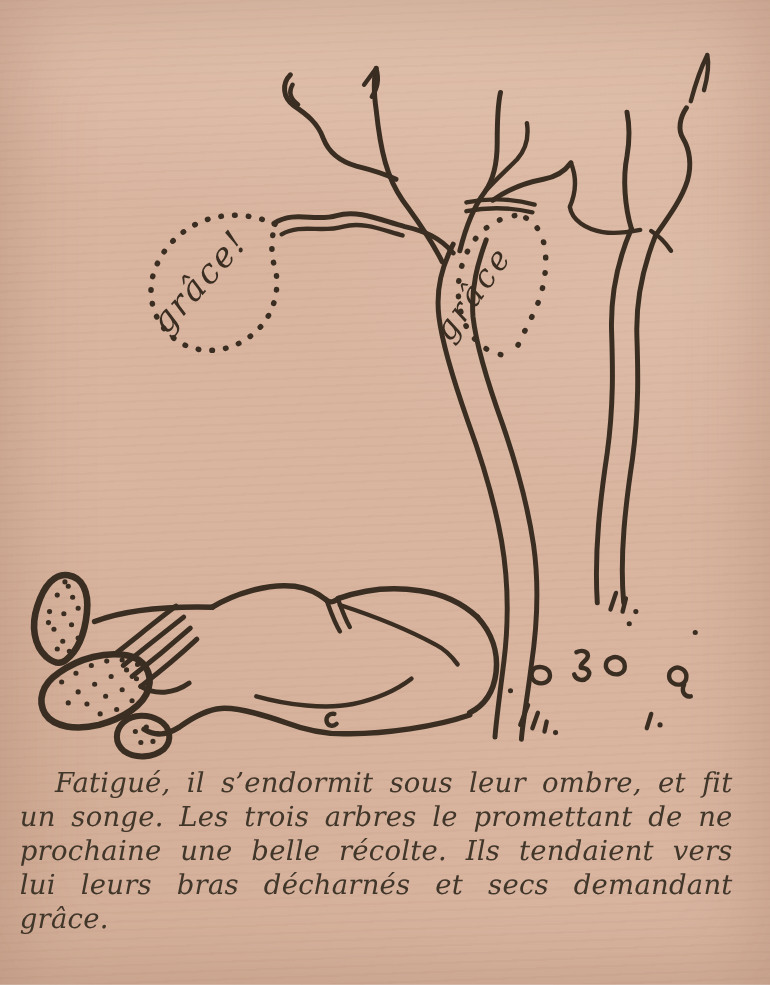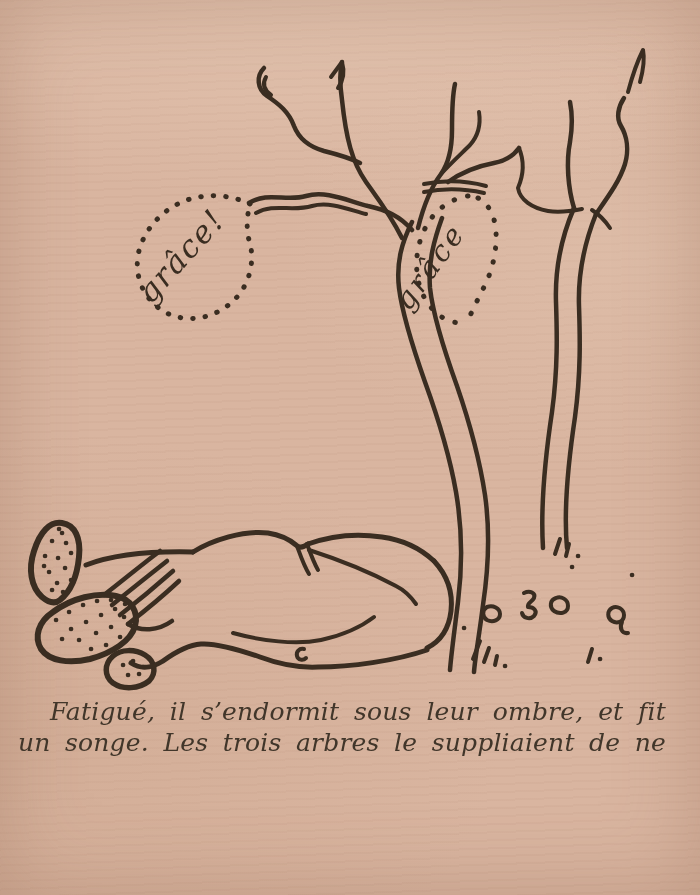--- a/index.html
+++ b/index.html
@@ -102,16 +102,18 @@
       <path class="ink w4" d="M612,608 C607,611 607,618 612,621 C617,624 624,622 624,615 C624,609 617,605 612,608 Z M622,622 C619,628 622,634 628,633"></path>
       <path class="ink w4" d="M480,641 L473,659 M489,648 L484,662 M497,656 L495,665"></path>
       <path class="ink w4" d="M560,539 L555,554 M569,544 L566,556"></path>
       <path class="ink w4" d="M592,649 L588,662"></path>
       <path class="ink dots" d="M505,666h.1 M578,556h.1 M572,567h.1 M600,659h.1 M632,575h.1 M464,628h.1"></path>
     </g>
   </svg>
 
   <div class="caption">
     <div class="cap-line first">Fatigué, il s’endormit sous leur ombre, et fit</div>
-    <div class="cap-line">un songe. Les trois arbres le suppliaient de ne</div>
+    <div class="cap-line">un songe. Les trois arbres le promettant de ne</div>
+    <div class="cap-line">prochaine une belle récolte. Ils tendaient vers</div>
+    <div class="cap-line">lui leurs bras décharnés et secs demandant grâce.</div>
   </div>
 
 </div>
 
 </body></html>

